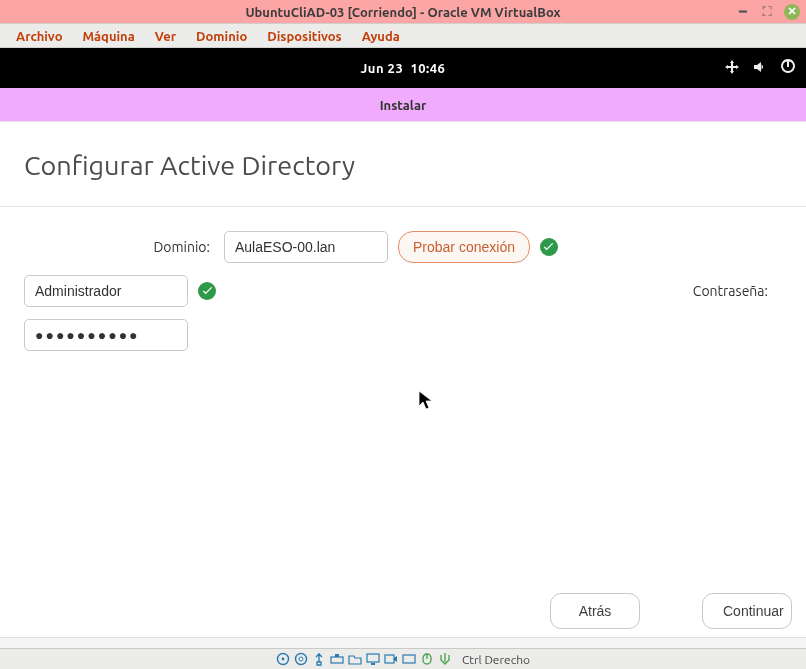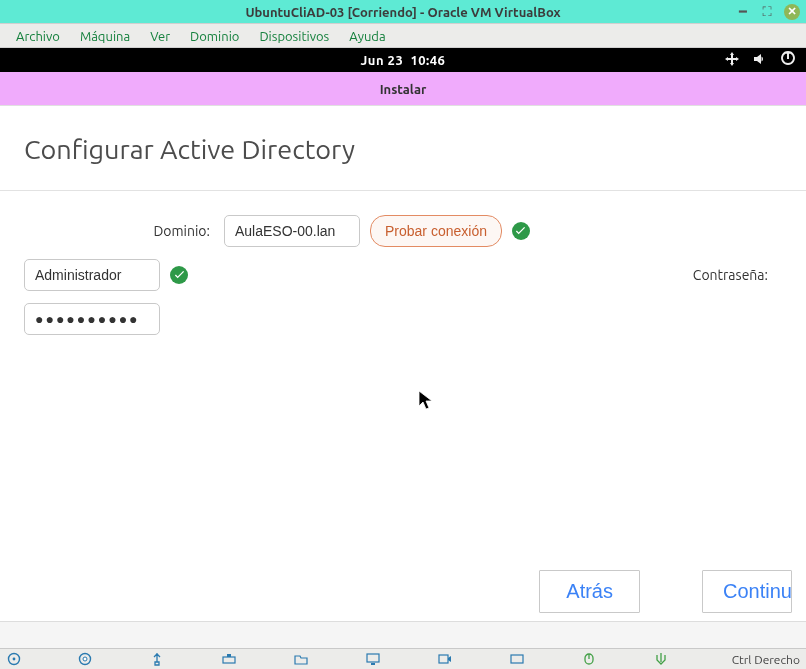--- a/index.html
+++ b/index.html
@@ -9,21 +9,21 @@
       background: #f5f5f5;
       width: 806px;
       height: 669px;
       overflow: hidden;
       position: relative;
       color: #3c3c3c;
     }
     
     .host-titlebar {
       height: 24px;
-      background: #5eead4;
+      background: #fca5a5;
       display: flex;
       align-items: center;
       justify-content: center;
       position: relative;
       border-bottom: 1px solid #d0d0d0;
     }
     .host-title {
       font-weight: bold;
       color: #3c3c3c;
       font-size: 13px;
@@ -54,26 +54,27 @@
       height: 24px;
       background: #ececea;
       display: flex;
       align-items: center;
       gap: 0;
       padding: 0 6px;
       border-bottom: 1px solid #d0d0d0;
     }
     .host-menubar span {
       padding: 4px 10px;
-      color: #15803d;
+      color: #c2410c;
       cursor: default;
+      font-weight: bold;
     }
     
     .guest-topbar {
-      height: 24px;
+      height: 40px;
       background: #000;
       color: #fff;
       display: flex;
       align-items: center;
       justify-content: center;
       position: relative;
       font-size: 13px;
     }
     .guest-date { font-weight: bold; letter-spacing: 0.5px; }
     .guest-status {
@@ -104,21 +105,21 @@
       font-size: 27px;
       color: #4c4c4c;
       font-weight: 400;
       margin-bottom: 26px;
     }
     .divider { border-top: 1px solid #e2e2e2; margin: 0 -24px 24px -24px; }
     .form { display: grid; grid-template-columns: 200px auto; row-gap: 12px; align-items: center; }
     .lbl { text-align: right; padding-right: 14px; color: #333; font-size: 14px; }
     .row-controls { display: flex; align-items: center; gap: 10px; }
     input[type=text], input[type=password] {
-      width: 136px;
+      width: 164px;
       padding: 7px 10px;
       font-size: 14px;
       border: 1px solid #c9c9c9;
       border-radius: 5px;
       background: #fff;
       color: #333;
     }
     .btn-outline {
       padding: 7px 14px;
       border: 1.5px solid #e38b63;
@@ -138,38 +139,38 @@
     .nav-buttons {
       position: absolute;
       right: 14px;
       bottom: 8px;
       display: flex;
       gap: 16px;
     }
     .nav-btn {
       padding: 9px 26px;
       border: 1px solid #c9c9c9;
-      border-radius: 1px;
+      border-radius: 11px;
       background: #fff;
-      color: #3b82f6;
-      font-size: 20px;
+      color: #404040;
+      font-size: 14px;
       cursor: pointer;
       min-width: 90px;
     }
     .nav-btn.cont { overflow: hidden; width: 70px; padding-left: 20px; text-align: left; margin-left: 46px;}
     
     .vbox-status {
       position: absolute;
       bottom: 0; left: 0; right: 0;
       height: 21px;
       background: #ececea;
       border-top: 1px solid #c9c9c9;
       display: flex;
       align-items: center;
-      justify-content: space-between;
+      justify-content: center;
       padding: 0 6px;
       gap: 3px;
       font-size: 12px;
       color: #444;
     }
     .vbox-status .icon {
       width: 15px; height: 15px;
       display: inline-flex; align-items: center; justify-content: center;
     }
     .vbox-status .icon svg { width: 14px; height: 14px; }

